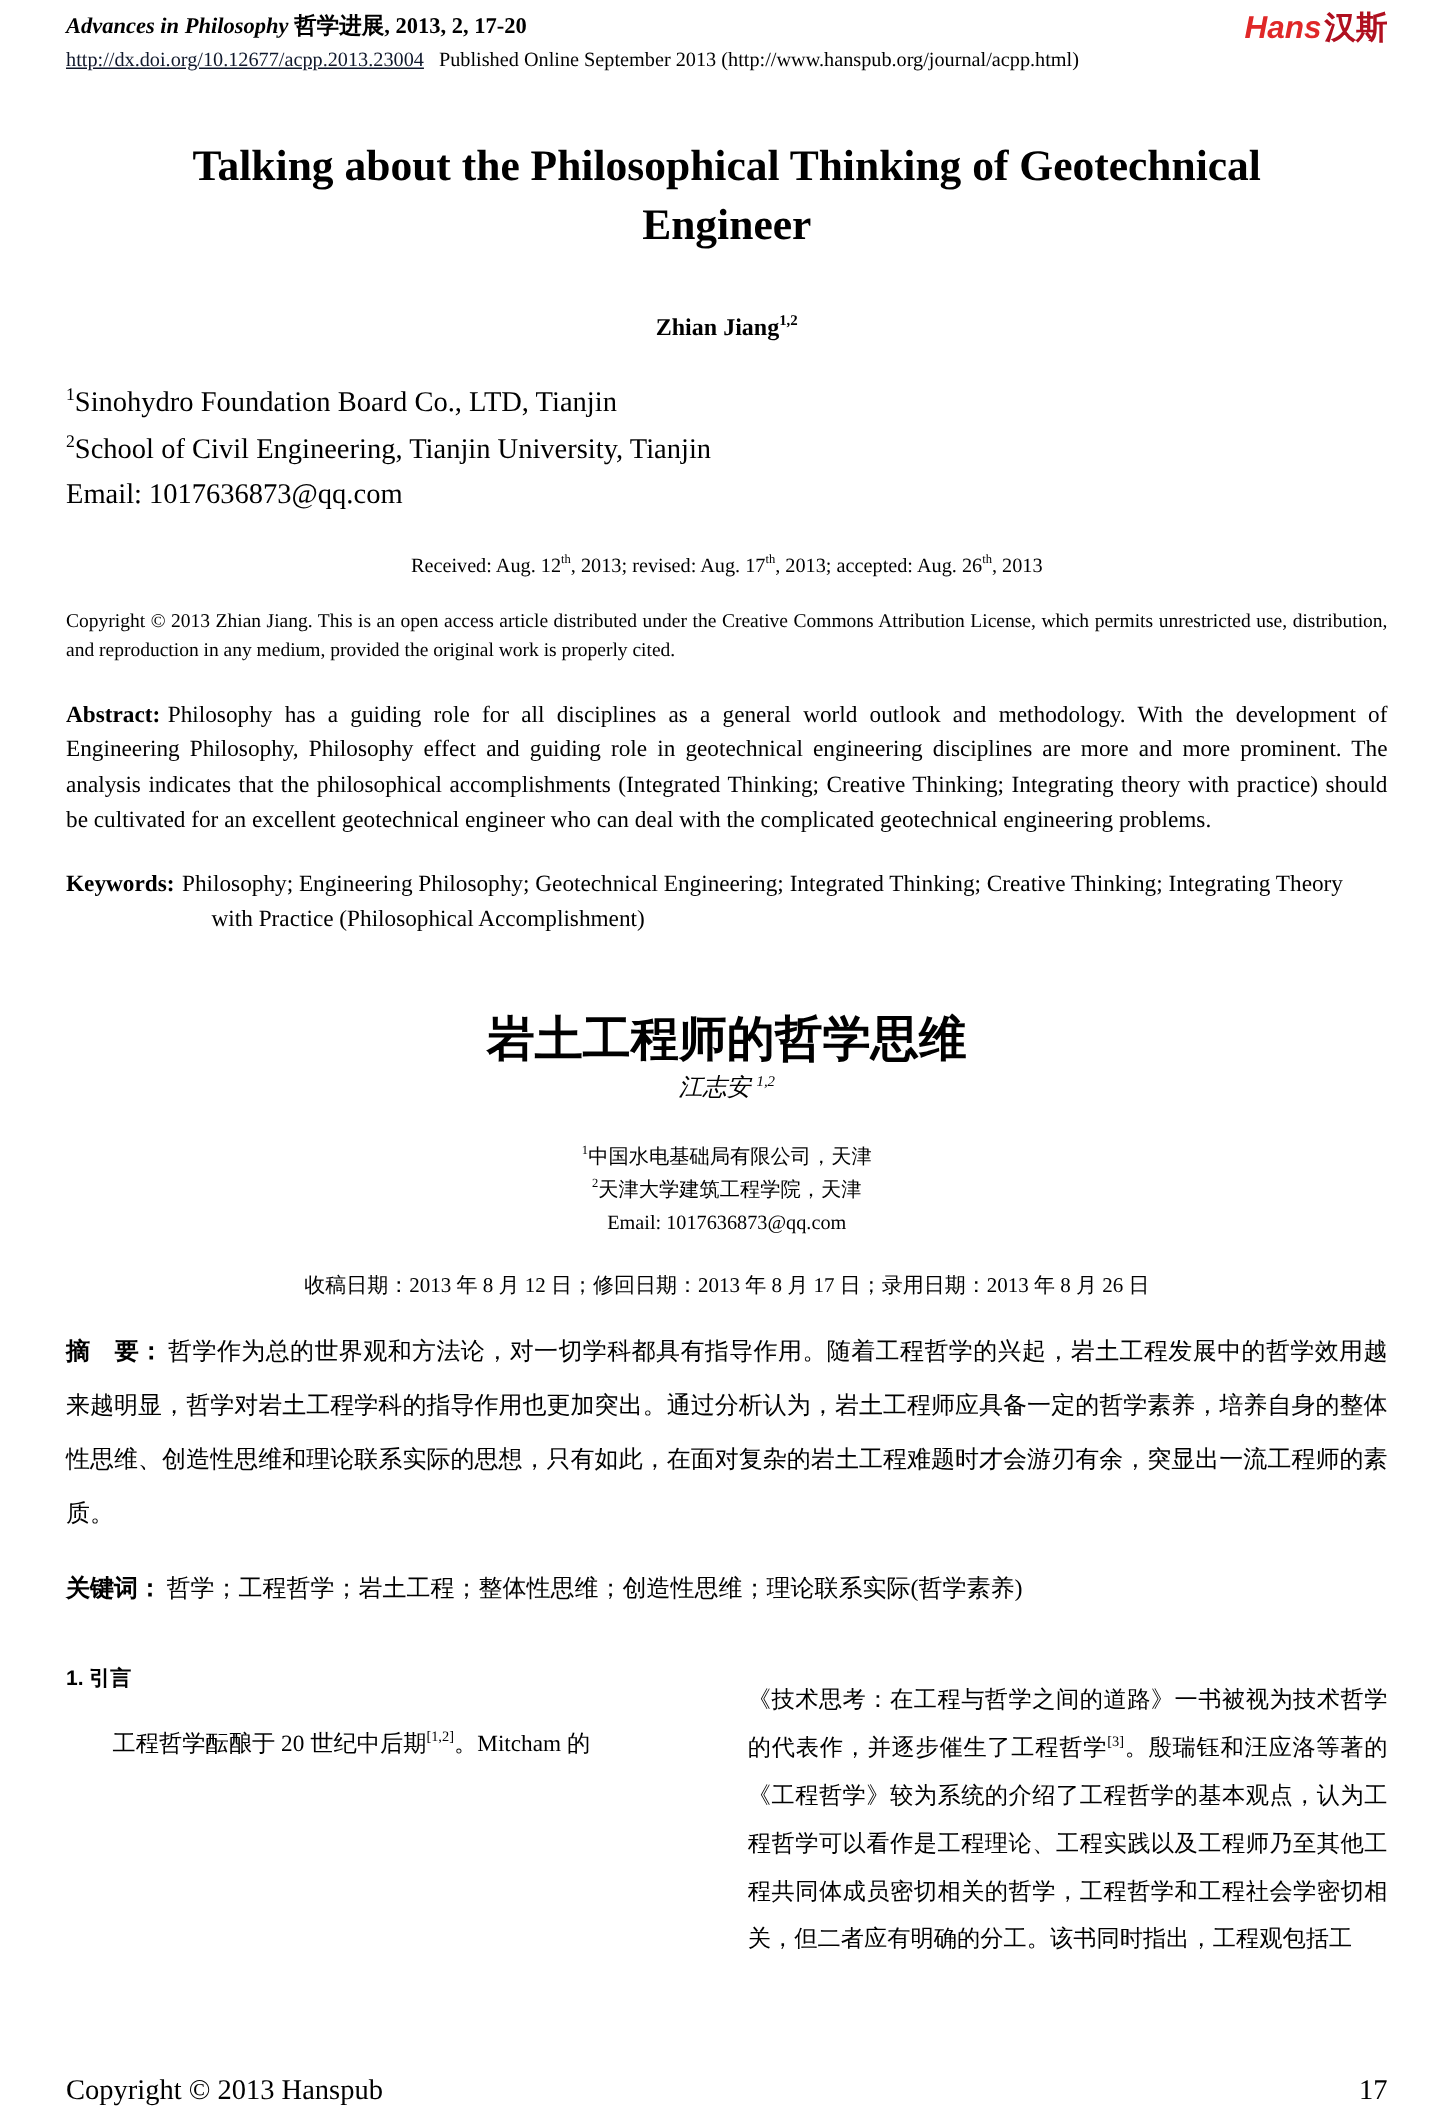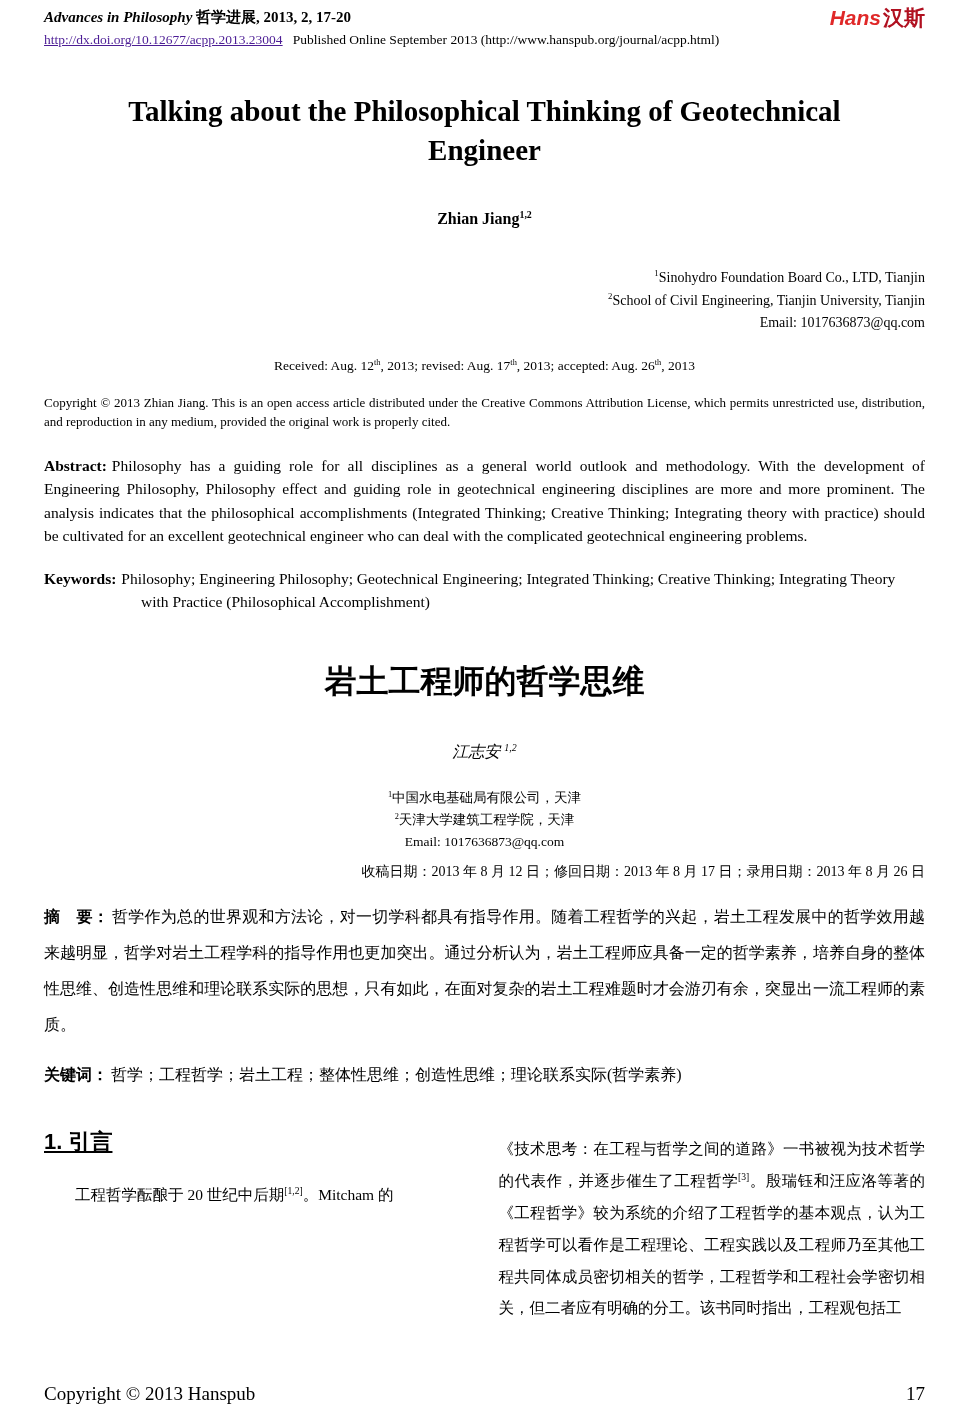--- a/index.html
+++ b/index.html
@@ -12,50 +12,50 @@
     background: #ffffff;
     color: #000000;
     font-family: "Liberation Serif", "DejaVu Serif", serif;
   }
   .page { padding: 8px 42px 60px 44px; position: relative; }
 
   
   .jline1 { font-size: 15px; font-weight: bold; }
   .jit { font-style: italic; }
   .jline2 { font-size: 13.5px; margin-top: 5px; }
-  .doi { color: #4c1d95; text-decoration: underline; cursor: pointer; margin-right: 10px; }
+  .doi { color: #0f172a; text-decoration: underline; cursor: pointer; margin-right: 10px; }
   .logo { position: absolute; top: 4px; right: 42px; font-size: 21px; font-weight: bold; font-family: "Liberation Sans", "DejaVu Sans", sans-serif; }
   .logo-hans { color: #e02828; font-style: italic; }
   .logo-cn { color: #b01020; margin-left: 2px; }
 
   sup { font-size: 0.62em; line-height: 0; }
 
   
   .title { font-size: 29px; font-weight: bold; text-align: center; margin: 44px auto 0; max-width: 720px; line-height: 1.35; }
   .author { text-align: center; font-weight: bold; font-size: 16px; margin-top: 40px; }
-  .affil-block { text-align: right; font-size: 14px; margin-top: 39px; line-height: 1.6; }
+  .affil-block { text-align: left; font-size: 19px; margin-top: 26px; line-height: 1.6; }
   .received { text-align: center; font-size: 13.5px; margin-top: 24px; }
   .copyright { font-size: 13px; text-align: justify; margin-top: 20px; line-height: 1.45; }
   .abstract { font-size: 15.5px; text-align: justify; margin-top: 22px; line-height: 1.5; }
   .blabel { font-weight: bold; margin-right: 5px; }
   .keywords { font-size: 15.5px; margin-top: 20px; line-height: 1.5; padding-left: 97px; text-indent: -97px; }
 
   
   .cn-title { font-size: 32px; font-weight: bold; text-align: center; margin: 46px 0 0; font-family: "Liberation Sans", "DejaVu Sans", sans-serif; }
-  .cn-author { text-align: center; font-size: 16px; font-style: italic; margin-top: 38px; }
+  .cn-author { text-align: center; font-size: 16px; font-style: italic; }
   .cn-affil-block { text-align: center; font-size: 13.5px; margin-top: 24px; line-height: 1.65; }
-  .cn-dates { text-align: right; font-size: 14px; margin-top: 10px; }
+  .cn-dates { text-align: center; font-size: 14px; margin-top: 22px; }
   .cn-abstract { font-size: 16px; text-align: justify; line-height: 2.25; margin-top: 18px; }
   .cn-label { font-weight: bold; font-family: "Liberation Sans", "DejaVu Sans", sans-serif; margin-right: 3px; }
   .cn-keywords { font-size: 16px; margin-top: 12px; line-height: 2; }
 
   
   .columns { display: flex; gap: 28px; margin-top: 28px; }
   .col { flex: 1; font-size: 15.5px; line-height: 2.05; text-align: justify; }
-  .section-heading { font-size: 22px; font-weight: bold; font-family: "Liberation Sans", "DejaVu Sans", sans-serif; margin: 0 0 14px 0; text-decoration: underline; }
+  .section-heading { font-size: 14px; font-weight: bold; font-family: "Liberation Sans", "DejaVu Sans", sans-serif; margin: 0 0 14px 0; }
   .col p { margin: 0; text-indent: 2em; }
   .col p.noindent { text-indent: 0; }
   .right-col { padding-top: 14px; }
 
   
   .footer { position: absolute; bottom: 12px; left: 44px; right: 42px; display: flex; justify-content: space-between; font-size: 19px; }
 </style>
 </head>
 <body>
 

